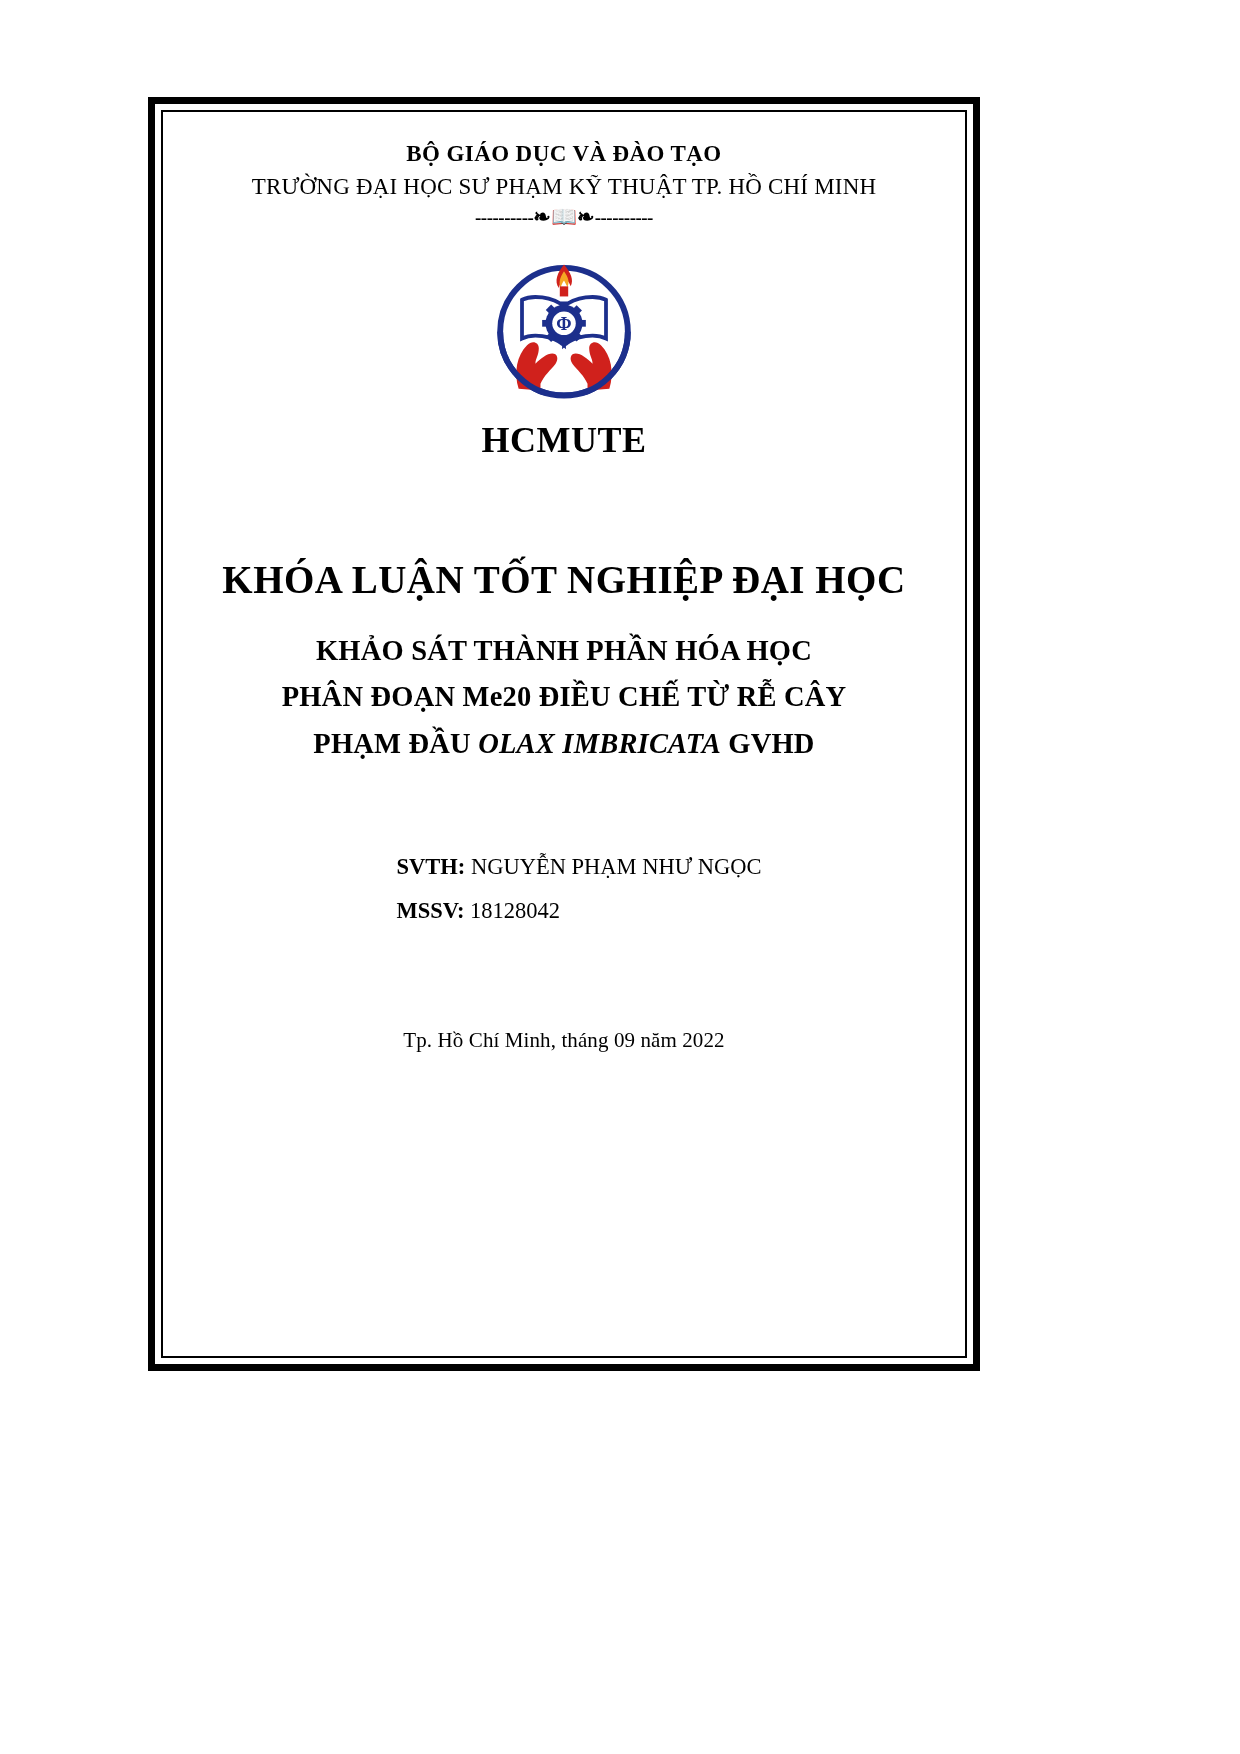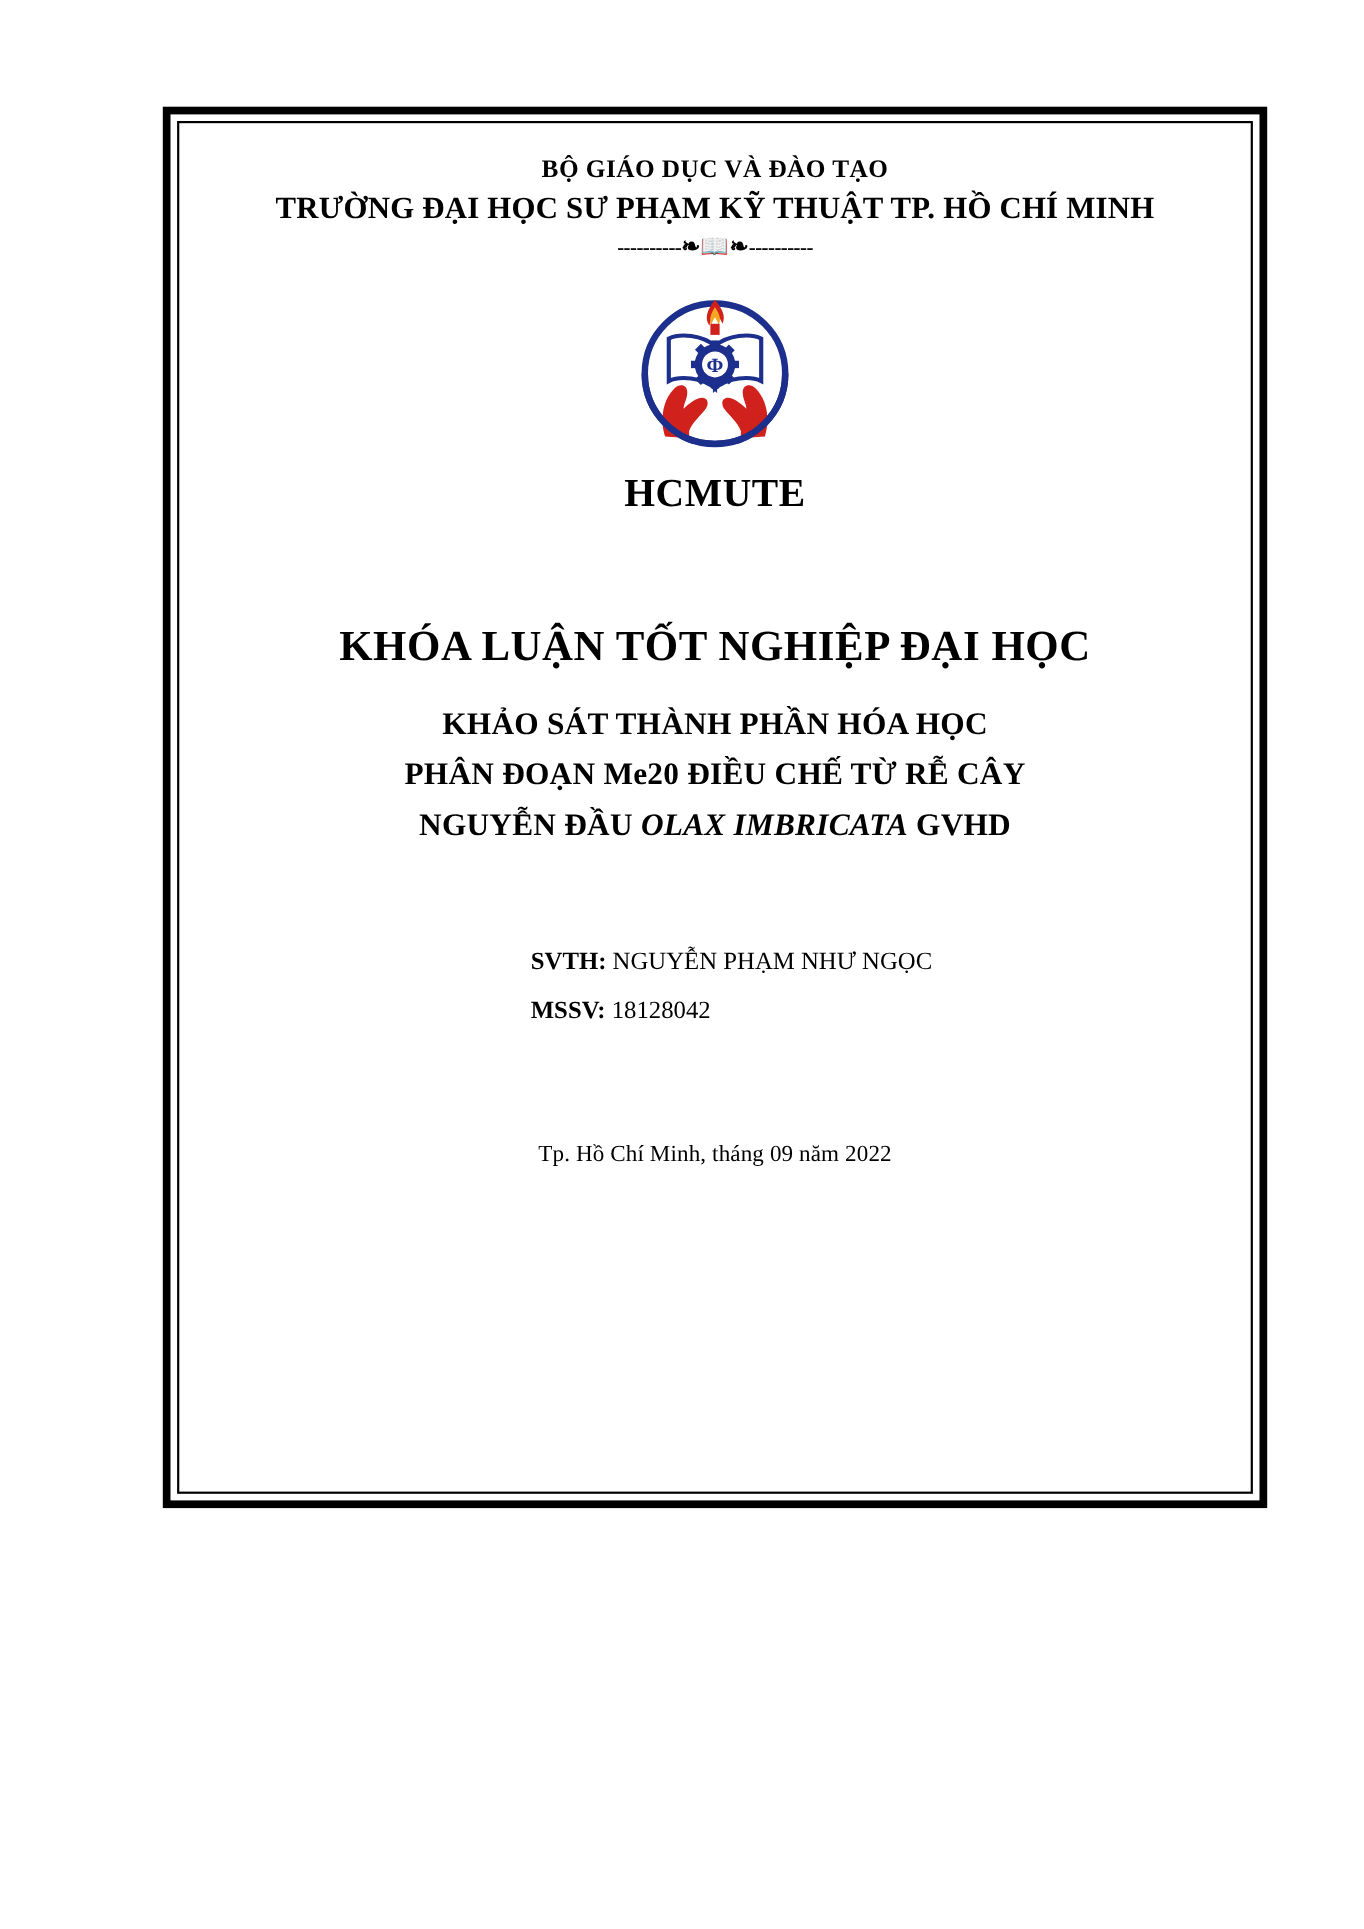--- a/index.html
+++ b/index.html
@@ -20,21 +20,21 @@
     width: 1240px;
     height: 1754px;
     background: #ffffff;
   }
 
   
   .frame-outer {
     position: absolute;
     left: 148px;
     top: 97px;
-    width: 1004px;
+    width: 832px;
     height: 1274px;
     border: 7px solid #000000;
     box-sizing: border-box;
   }
   .frame-inner {
     position: absolute;
     left: 6px;
     top: 6px;
     right: 6px;
     bottom: 6px;
@@ -53,22 +53,22 @@
     text-align: center;
   }
 
   .ministry {
     font-size: 23px;
     font-weight: bold;
     letter-spacing: 0.4px;
     line-height: 1.35;
   }
   .university {
-    font-size: 28px;
-    font-weight: bold;
+    font-size: 23px;
+    font-weight: normal;
     letter-spacing: 0.2px;
     line-height: 1.35;
     margin-top: 2px;
   }
   .divider-line {
     font-size: 19px;
     font-weight: bold;
     letter-spacing: -0.5px;
     margin-top: 4px;
     line-height: 1.1;
@@ -204,21 +204,21 @@
           </div>
         </div>
 
         <div class="logo-text">HCMUTE</div>
 
         <div class="thesis-type">KHÓA LUẬN TỐT NGHIỆP ĐẠI HỌC</div>
 
         <div class="title-block">
           <div>KHẢO SÁT THÀNH PHẦN HÓA HỌC</div>
           <div>PHÂN ĐOẠN Me20 ĐIỀU CHẾ TỪ RỄ CÂY</div>
-          <div><span>NGUYỄN ĐẦU </span><span class="italic-name">OLAX IMBRICATA</span><span> GVHD</span></div>
+          <div><span>PHẠM ĐẦU </span><span class="italic-name">OLAX IMBRICATA</span><span> GVHD</span></div>
         </div>
 
         <div class="info-block">
           <div class="info-inner">
             <div>
               <span class="lbl">SVTH:</span>
               <span class="val">NGUYỄN PHẠM NHƯ NGỌC</span>
             </div>
             <div>
               <span class="lbl">MSSV:</span>

